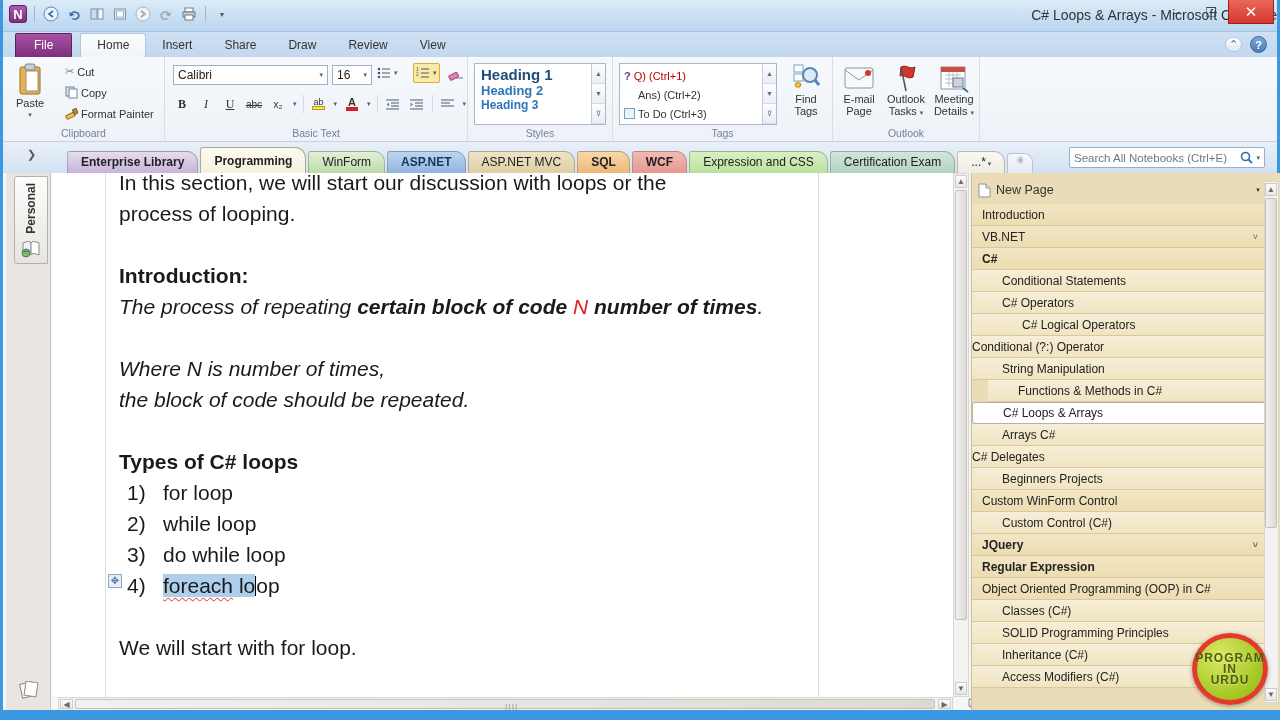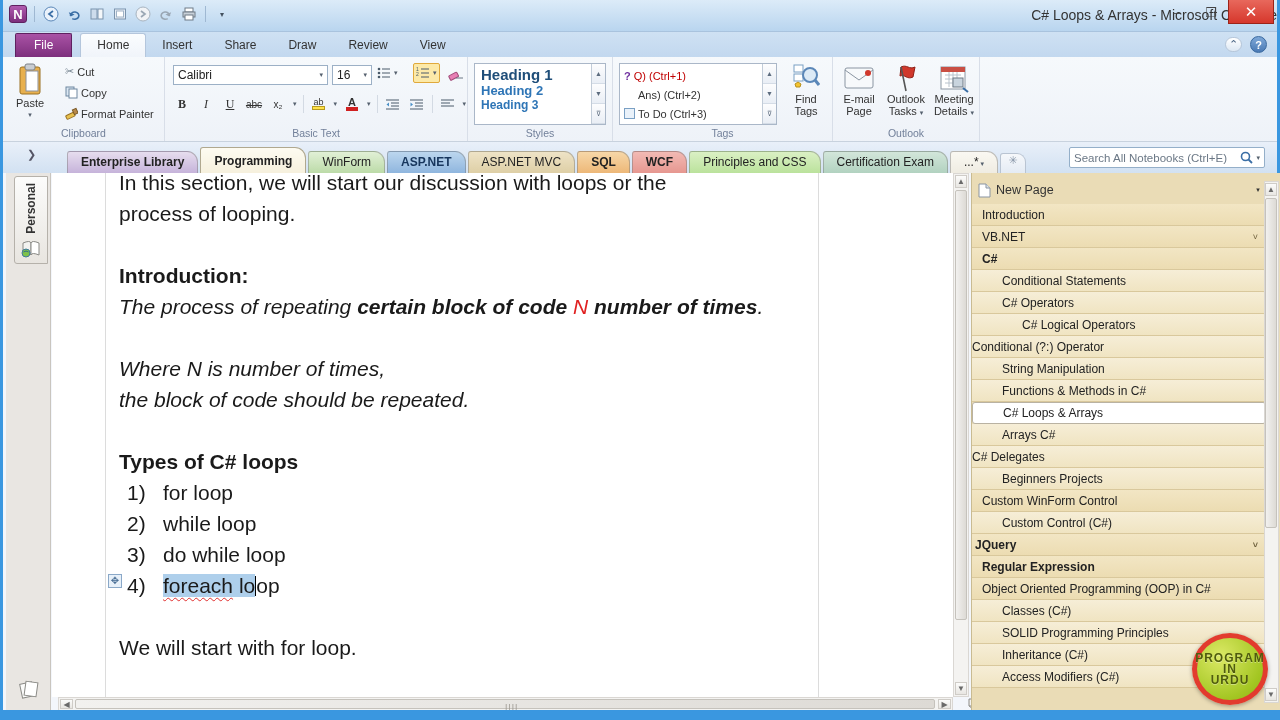--- a/index.html
+++ b/index.html
@@ -405,21 +405,21 @@
   <div id="section-row">
     <div id="nav-expand">❯</div>
     <div id="section-tabs">
         <div class="stab" style="background: linear-gradient(rgb(230, 221, 238), rgb(198, 179, 218)); font-weight: bold;"><span>Enterprise Library</span></div>
         <div class="stab selected" style="background: linear-gradient(rgb(253, 251, 241), rgb(246, 240, 221)); font-weight: bold;"><span>Programming</span></div>
         <div class="stab" style="background: linear-gradient(rgb(225, 240, 214), rgb(188, 219, 168));"><span>WinForm</span></div>
         <div class="stab" style="background: linear-gradient(rgb(188, 214, 238), rgb(143, 182, 222)); font-weight: bold; color: rgb(23, 54, 93);"><span>ASP.NET</span></div>
         <div class="stab" style="background: linear-gradient(rgb(238, 227, 198), rgb(222, 207, 166));"><span>ASP.NET MVC</span></div>
         <div class="stab" style="background: linear-gradient(rgb(247, 215, 168), rgb(237, 184, 120)); font-weight: bold;"><span>SQL</span></div>
         <div class="stab" style="background: linear-gradient(rgb(242, 186, 180), rgb(230, 151, 144)); font-weight: bold;"><span>WCF</span></div>
-        <div class="stab" style="background: linear-gradient(rgb(218, 240, 196), rgb(187, 226, 156));"><span>Principles and CSS</span></div>
+        <div class="stab" style="background: linear-gradient(rgb(218, 240, 196), rgb(187, 226, 156));"><span>Expression and CSS</span></div>
         <div class="stab" style="background: linear-gradient(rgb(210, 230, 218), rgb(178, 210, 192));"><span>Certification Exam</span></div>
         <div class="stab" style="background: linear-gradient(rgb(250, 248, 242), rgb(239, 236, 226));"><span>...*</span><span class="dd"> ▾</span></div>
         <div id="new-section-tab">✳</div>
       </div>
     <div id="searchbox">
       <input placeholder="Search All Notebooks (Ctrl+E)" style="">
       <span>
         <svg width="13" height="13">
             <circle cx="5.5" cy="5.5" r="4" fill="none" stroke="#3a6ea5" stroke-width="1.6"></circle>
             <path d="M8.5 8.5 L12 12" stroke="#3a6ea5" stroke-width="1.8"></path>
@@ -526,42 +526,42 @@
           </div>
           <div class="page-row lvl2" style="padding-left: 50px;">
             <span>C# Logical Operators</span>
           </div>
           <div class="page-row lvl2" style="">
             <span>Conditional (?:) Operator</span>
           </div>
           <div class="page-row lvl1" style="padding-left: 30px;">
             <span>String Manipulation</span>
           </div>
-          <div class="page-row lvl1" style="padding-left: 30px;">
+          <div class="page-row lvl1" style="padding-left: 30px; margin-left: 16px;">
             <span>Functions &amp; Methods in C#</span>
           </div>
           <div class="page-row lvl1 selected" style="padding-left: 30px;">
             <span>C# Loops &amp; Arrays</span>
           </div>
           <div class="page-row lvl1" style="padding-left: 30px;">
             <span>Arrays C#</span>
           </div>
           <div class="page-row lvl1" style="">
             <span>C# Delegates</span>
           </div>
           <div class="page-row lvl1" style="padding-left: 30px;">
             <span>Beginners Projects</span>
           </div>
           <div class="page-row lvl0" style="padding-left: 10px;">
             <span>Custom WinForm Control</span>
           </div>
           <div class="page-row lvl1" style="padding-left: 30px;">
             <span>Custom Control (C#)</span>
           </div>
-          <div class="page-row lvl0 bold" style="padding-left: 3px;">
+          <div class="page-row lvl0 bold" style="padding-left: 10px;">
             <span>JQuery</span>
             <span class="row-chevron">˅</span>
           </div>
           <div class="page-row lvl0 bold" style="padding-left: 10px;">
             <span>Regular Expression</span>
           </div>
           <div class="page-row lvl0" style="padding-left: 10px;">
             <span>Object Oriented Programming (OOP) in C#</span>
           </div>
           <div class="page-row lvl1" style="padding-left: 30px;">

